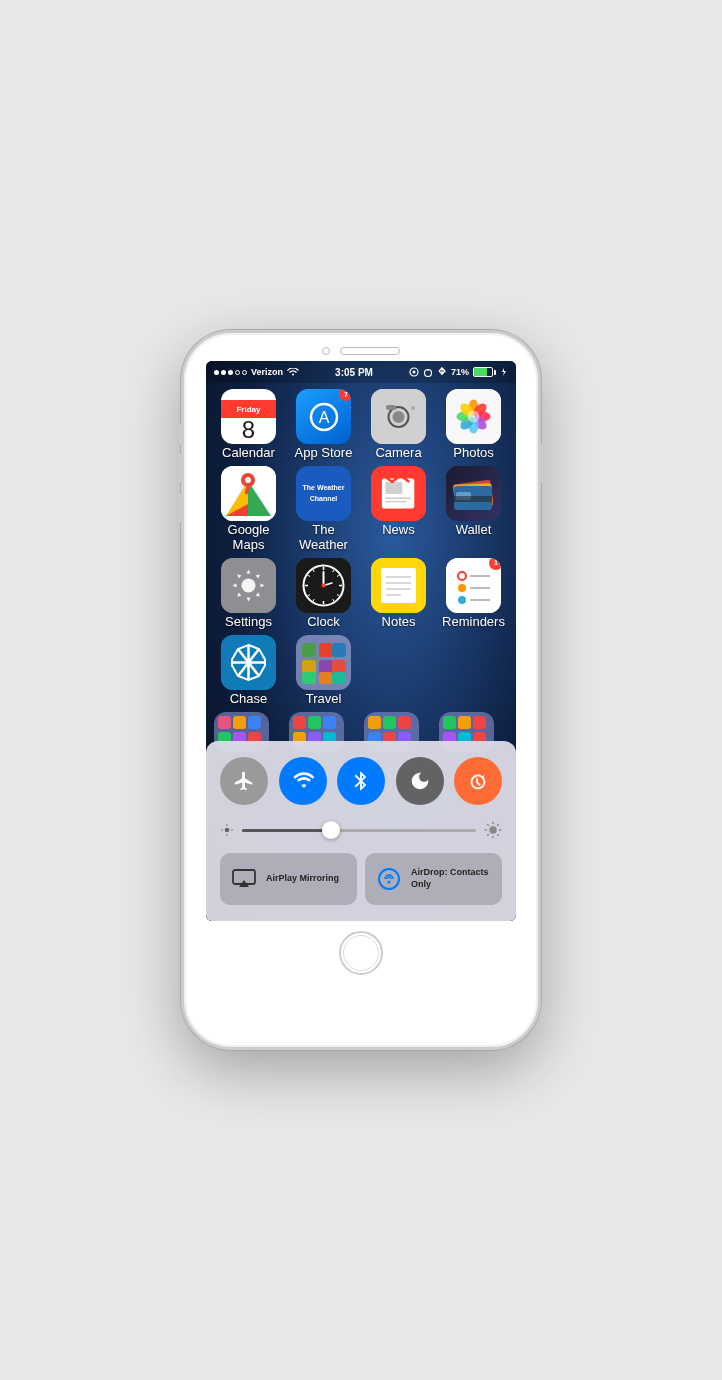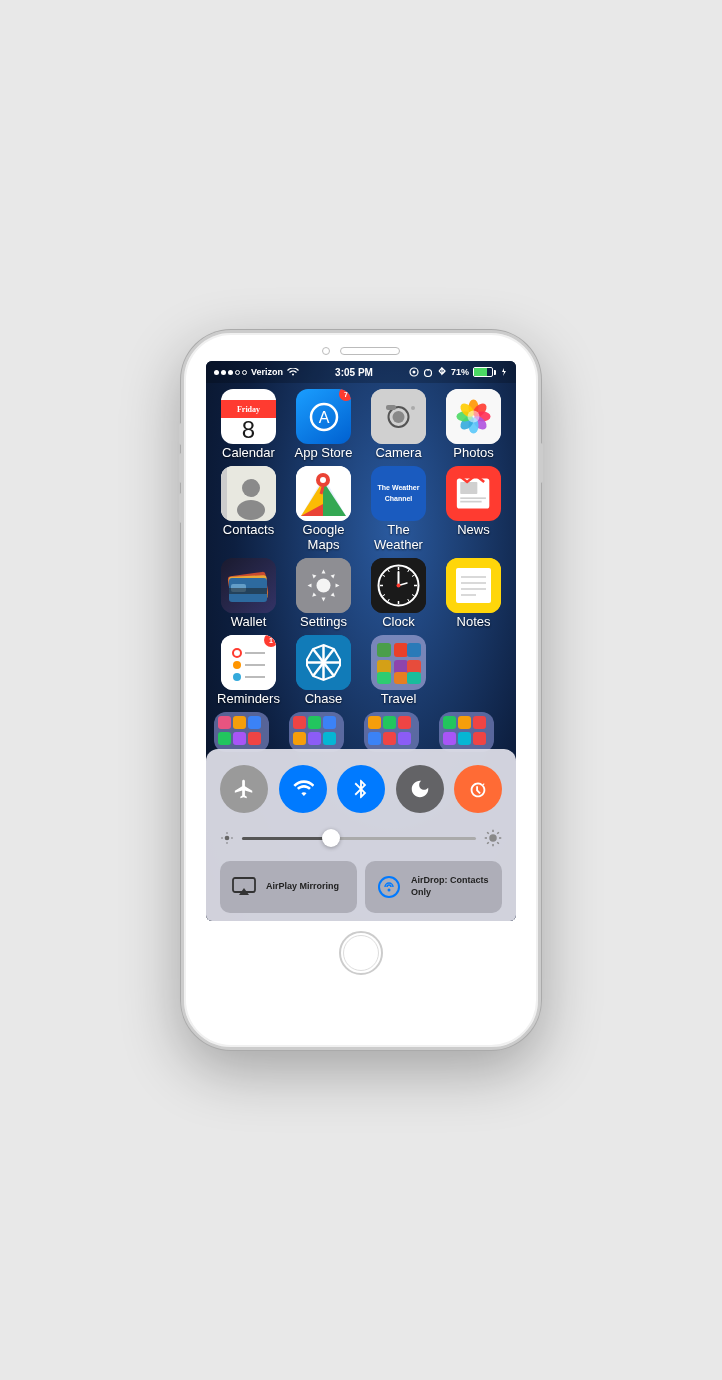--- a/index.html
+++ b/index.html
@@ -217,21 +217,20 @@
     .calendar-top {
       background: #ff3b30;
       width: 100%;
       height: 18px;
       display: flex;
       align-items: center;
       justify-content: center;
       color: #fff;
       font-size: 8px;
       font-weight: 700;
-      font-family: Liberation Serif, serif;
     }
     .calendar-date {
       color: #1a1a1a;
       font-size: 24px;
       font-weight: 200;
       line-height: 1;
       padding-bottom: 2px;
     }
     
     .icon-appstore {
@@ -355,21 +354,21 @@
       overflow: hidden;
     }
     
     .control-center {
       position: absolute;
       bottom: 0;
       left: 0;
       right: 0;
       background: rgba(220,220,230,0.95);
       border-radius: 12px 12px 0 0;
-      padding: 16px 14px 8px 14px;
+      padding: 16px 14px 16px 14px;
     }
     .cc-buttons {
       display: flex;
       justify-content: space-between;
       align-items: center;
       margin-bottom: 16px;
     }
     .cc-btn {
       width: 48px;
       height: 48px;
@@ -598,32 +597,20 @@
                 <ellipse cx="0" cy="-9" rx="5" ry="8" fill="#34aadc" opacity="0.9" transform="rotate(225)"></ellipse>
                 <ellipse cx="0" cy="-9" rx="5" ry="8" fill="#4cd964" opacity="0.9" transform="rotate(270)"></ellipse>
                 <ellipse cx="0" cy="-9" rx="5" ry="8" fill="#ffcc00" opacity="0.9" transform="rotate(315)"></ellipse>
                 <circle r="6" fill="#fff" opacity="0.5"></circle>
               </g>
             </svg>
           </div>
           <span class="app-label">Photos</span>
         </div>
 
-        <div class="app-icon">
-          <div class="app-icon-img icon-contacts">
-            <svg width="55" height="55" viewBox="0 0 55 55">
-              <rect width="55" height="55" fill="#e8e8e0"></rect>
-              <rect width="6" height="55" fill="#ccc"></rect>
-
-              <circle cx="30" cy="22" r="9" fill="#8a8a8a"></circle>
-              <ellipse cx="30" cy="44" rx="14" ry="10" fill="#8a8a8a"></ellipse>
-            </svg>
-          </div>
-          <span class="app-label">Contacts</span>
-        </div>
 
         <div class="app-icon">
           <div class="app-icon-img icon-googlemaps">
             <svg width="55" height="55" viewBox="0 0 55 55">
               <rect width="55" height="55" fill="#fff"></rect>
 
               <polygon points="5,50 25,15 30,15 50,50" fill="#e8f0fe"></polygon>
               <polygon points="18,50 27,22 37,50" fill="#fff"></polygon>
 
               <polygon points="5,50 27,50 27,15" fill="#fbbc04"></polygon>

